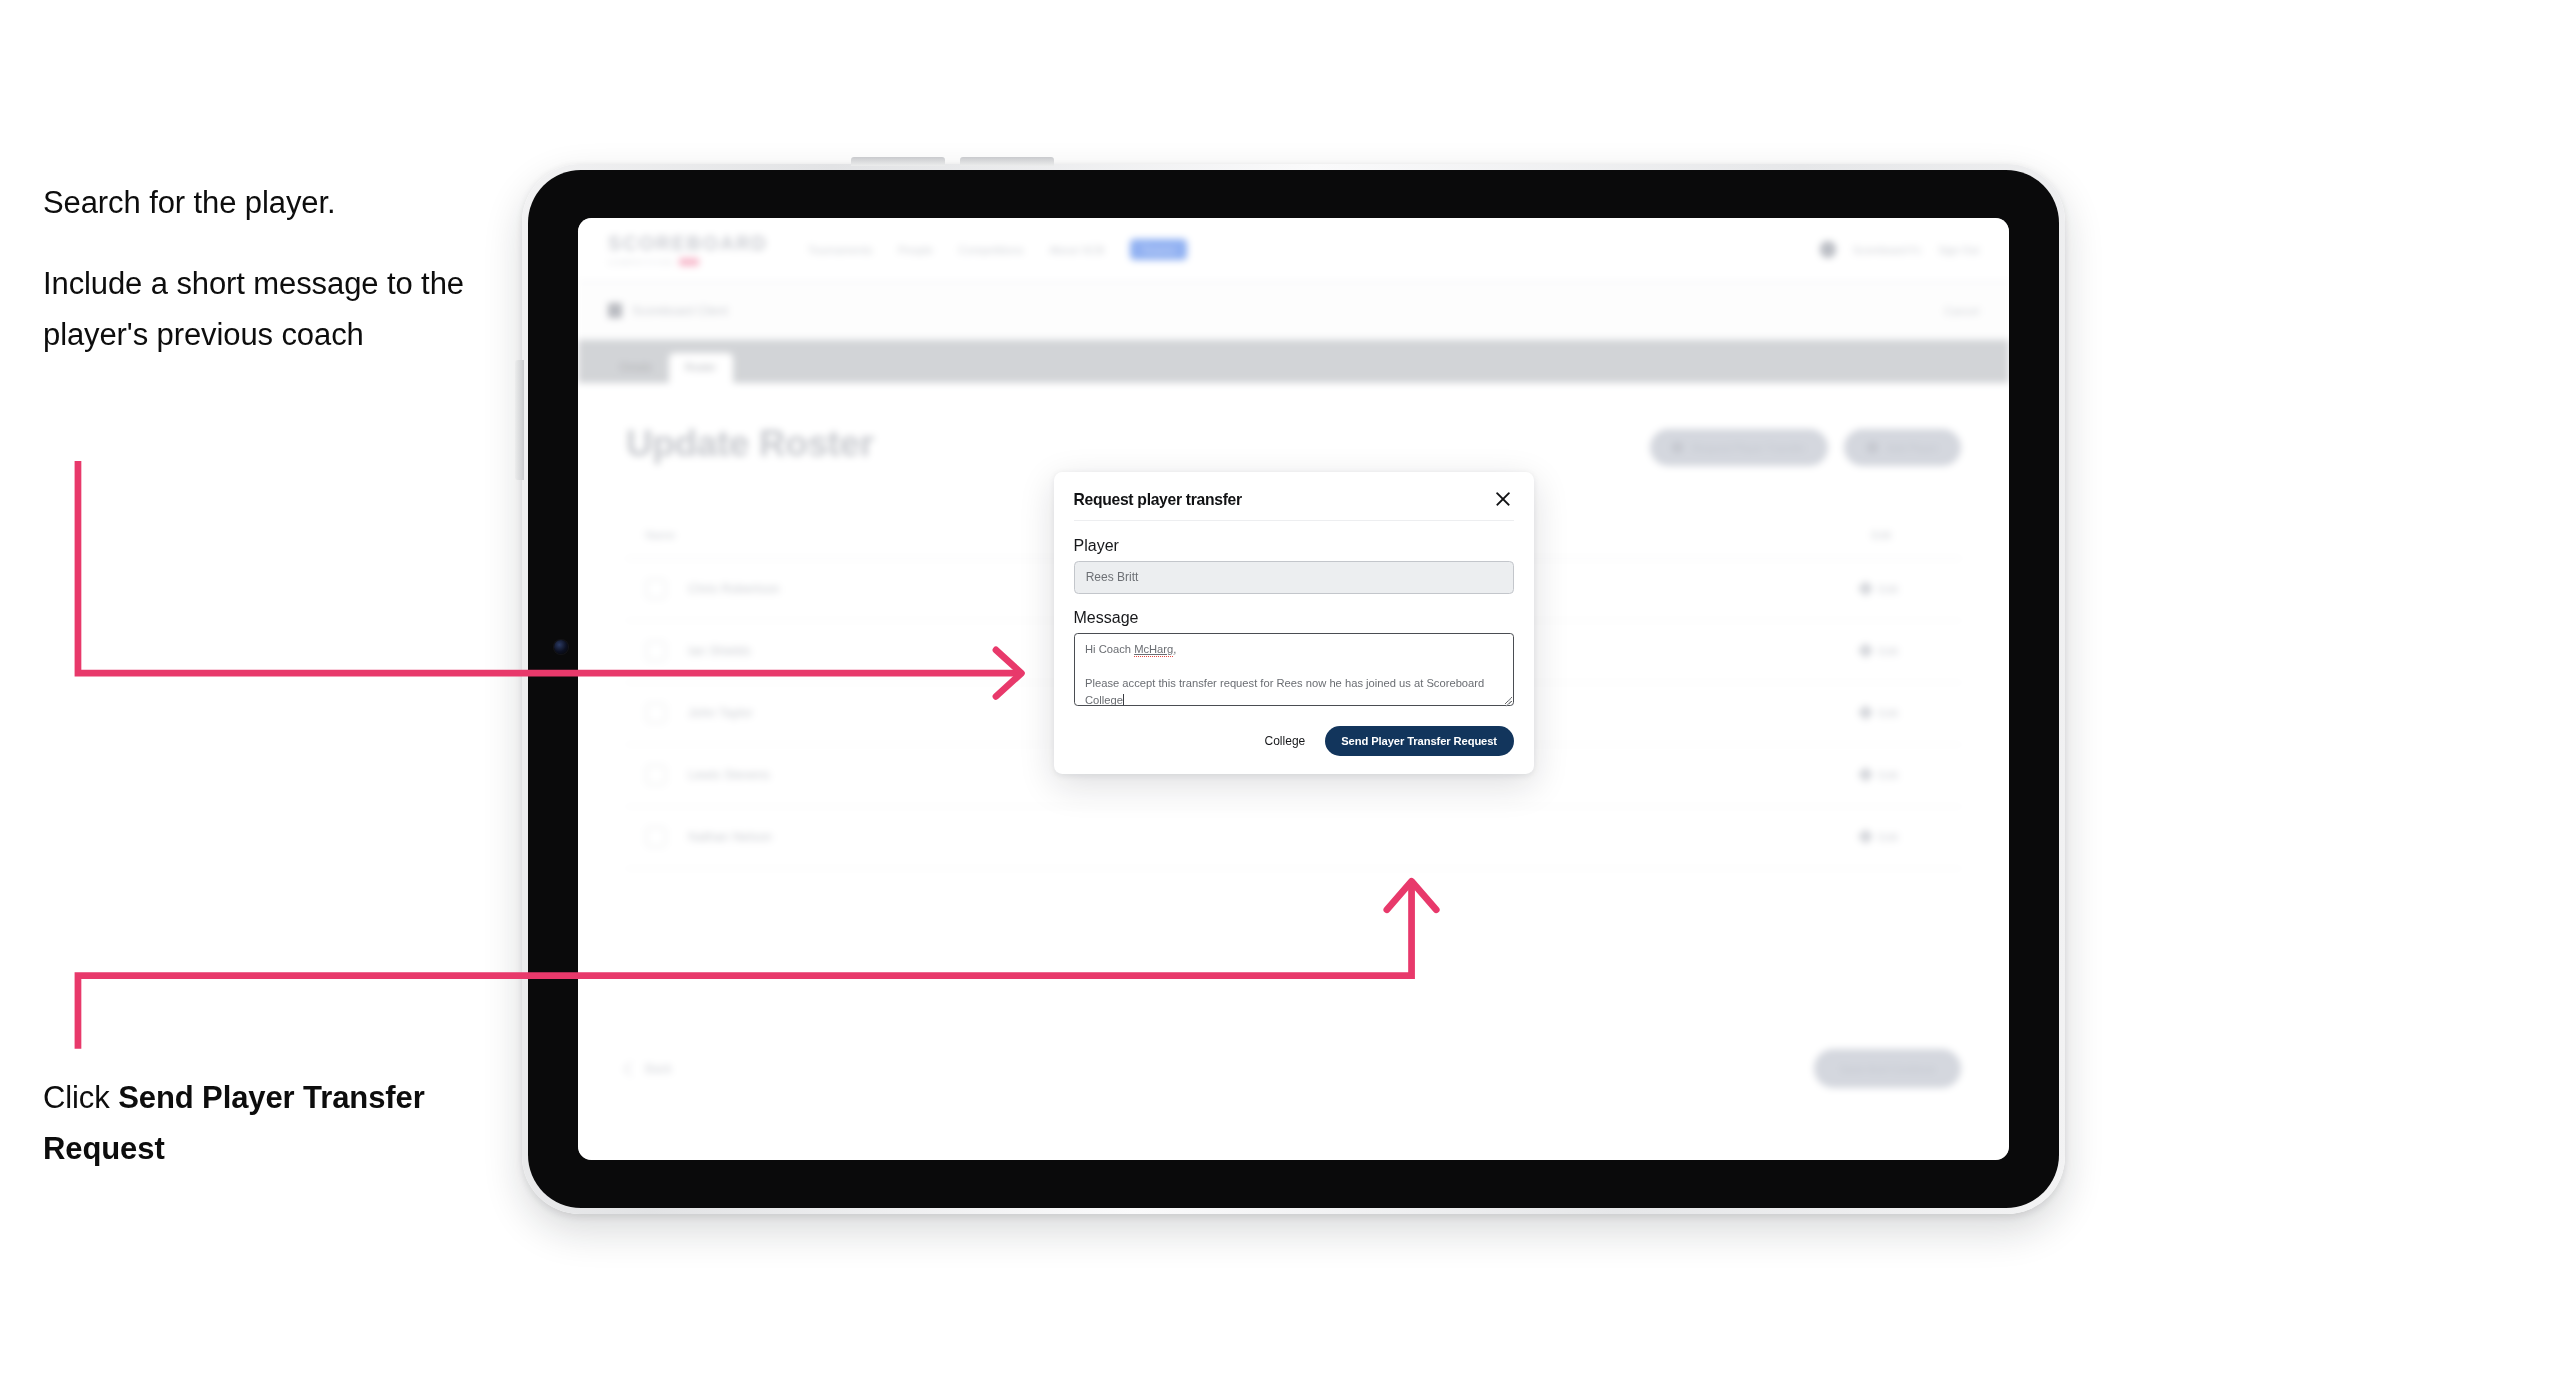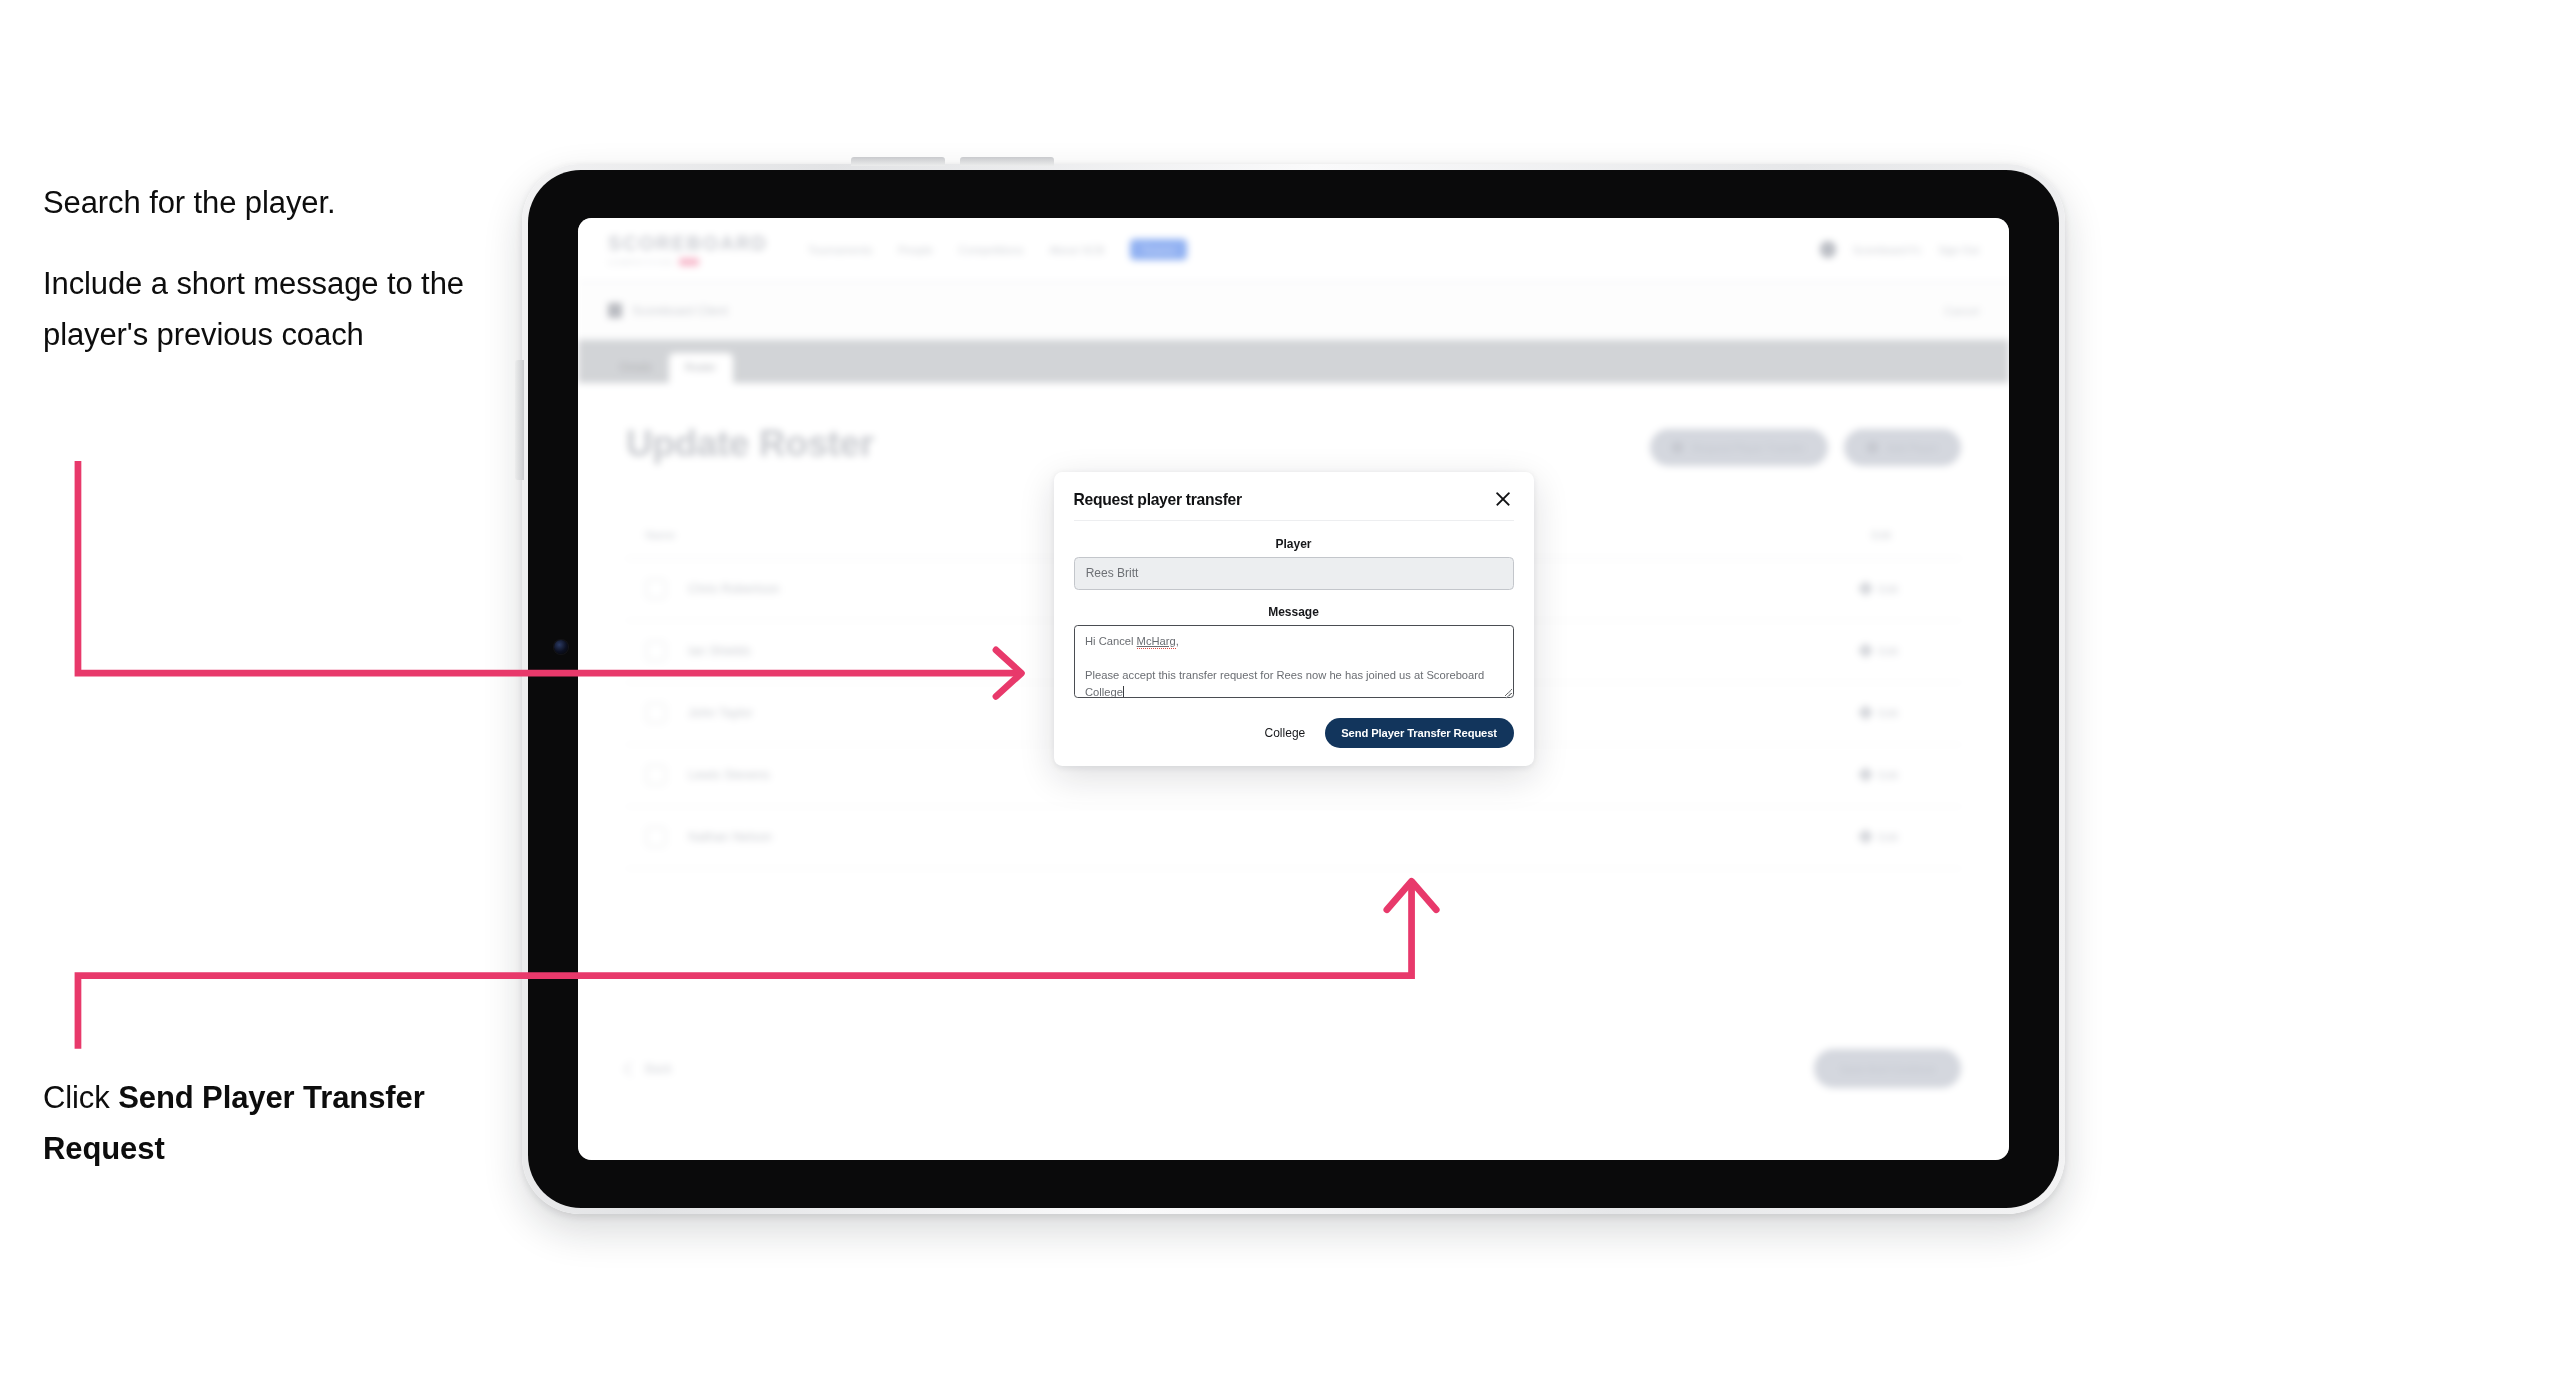--- a/index.html
+++ b/index.html
@@ -96,21 +96,21 @@
     box-shadow:0 10.5px 36px rgba(18,22,36,.14), 0 1.5px 6px rgba(18,22,36,.08);
     padding:19.5px 20px 18px;box-sizing:border-box;
   }
   #modal-header{display:flex;align-items:flex-start;justify-content:space-between;padding-bottom:10.5px;border-bottom:0.7px solid #edeef0;}
   #modal-title{font-size:15.7px;font-weight:700;color:#111214;letter-spacing:-0.3px;line-height:1;}
   #modal-close{width:21px;height:21px;position:relative;cursor:pointer;margin-top:-3px;}
   #modal-close:before,#modal-close:after{content:"";position:absolute;left:1.5px;top:9.7px;width:18px;height:1.8px;background:#111214;border-radius:0.7px;}
   #modal-close:before{transform:rotate(45deg);}
   #modal-close:after{transform:rotate(-45deg);}
   #modal-desc{margin:15px 0 0;font-size:11.2px;line-height:1.47;color:#717479;}
-  .field-label{margin:15.7px 0 6px;font-size:12px;font-weight:700;color:#17181b;text-align:center;}
+  .field-label{margin:15.7px 0 6px;font-size:16px;font-weight:400;color:#17181b;}
   #player-input{
     width:100%;box-sizing:border-box;height:33px;
     background:#eceef0;border:0.7px solid #c3c6cb;border-radius:4.5px;
     font-family:"Liberation Sans", sans-serif;font-size:12px;color:#6d7075;
     padding:0 11.2px;outline:none;
   }
   #message-textarea{
     width:100%;box-sizing:border-box;height:73px;
     background:#fff;border:0.7px solid #4a4d52;border-radius:3.7px;
     font-family:"Liberation Sans", sans-serif;font-size:11.2px;line-height:1.52;color:#6a6d72;
@@ -258,21 +258,21 @@
           <div id="modal-title">Request player transfer</div>
           <div id="modal-close"></div>
         </div>
 
 
         <div class="field-label">Player</div>
         <input id="player-input" type="text" readonly="" value="Rees Britt" style="">
 
         <div class="field-label">Message</div>
         <div id="message-box">
-          <div id="message-textarea" contenteditable="false" style=""><span>Hi Cancel </span><span class="squiggle">McHarg</span><span>,</span>
+          <div id="message-textarea" contenteditable="false" style=""><span>Hi Coach </span><span class="squiggle">McHarg</span><span>,</span>
 
 <span>Please accept this transfer request for Rees now he has joined us at Scoreboard College</span><span class="caret"></span></div>
           <span id="message-resize">
               <i></i>
               <i></i>
             </span>
         </div>
 
         <div id="modal-actions">
           <button id="cancel-button">College</button>

